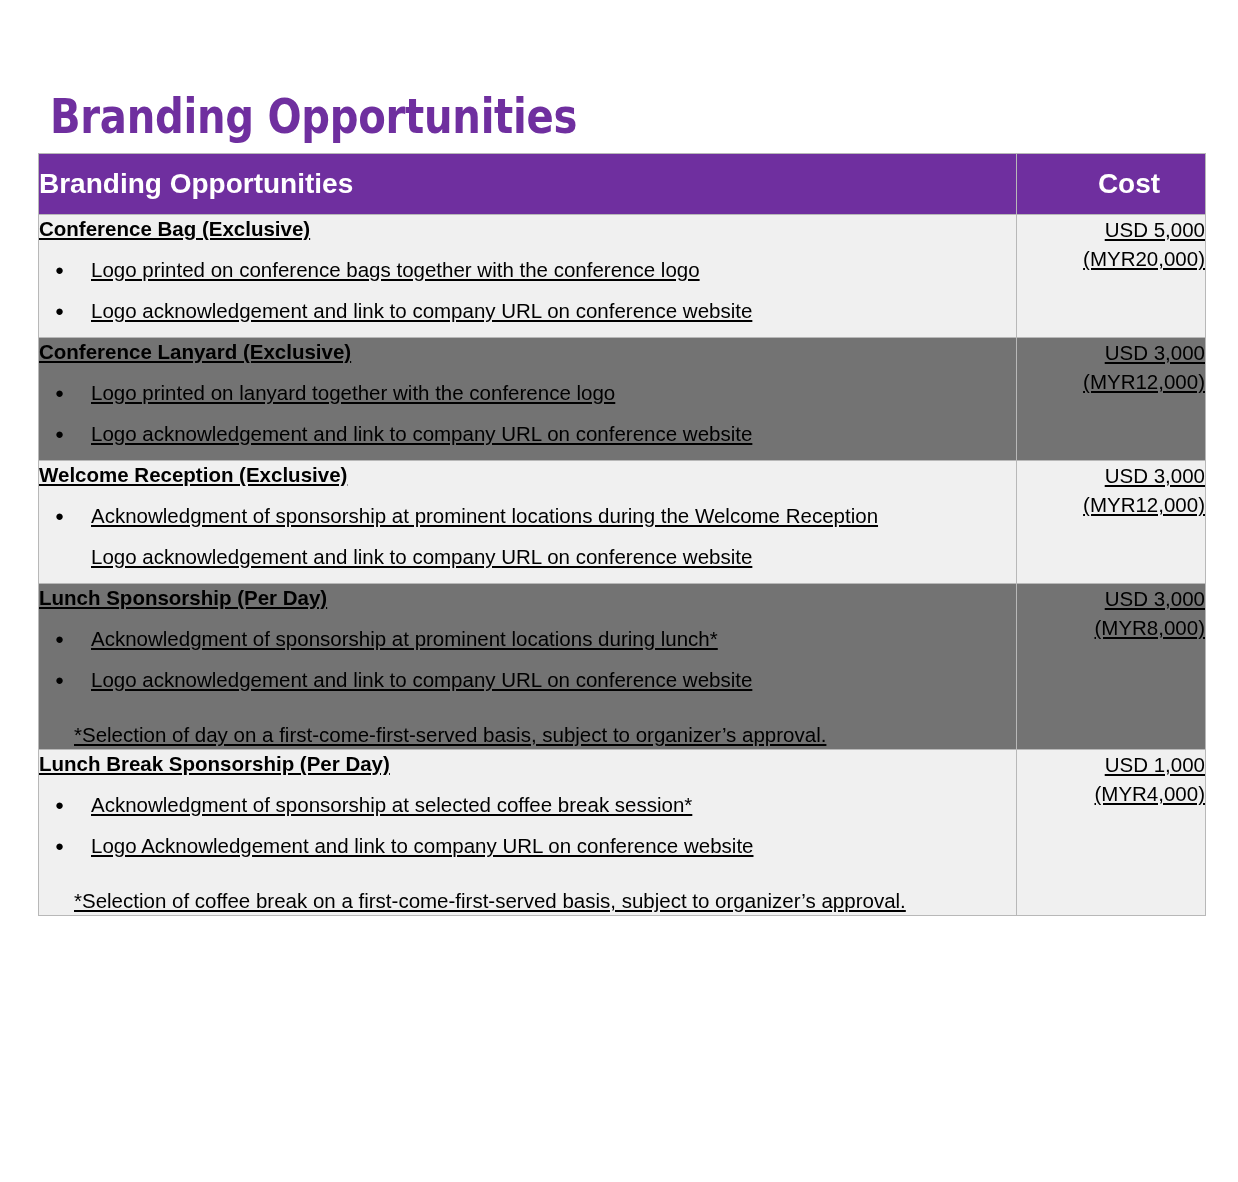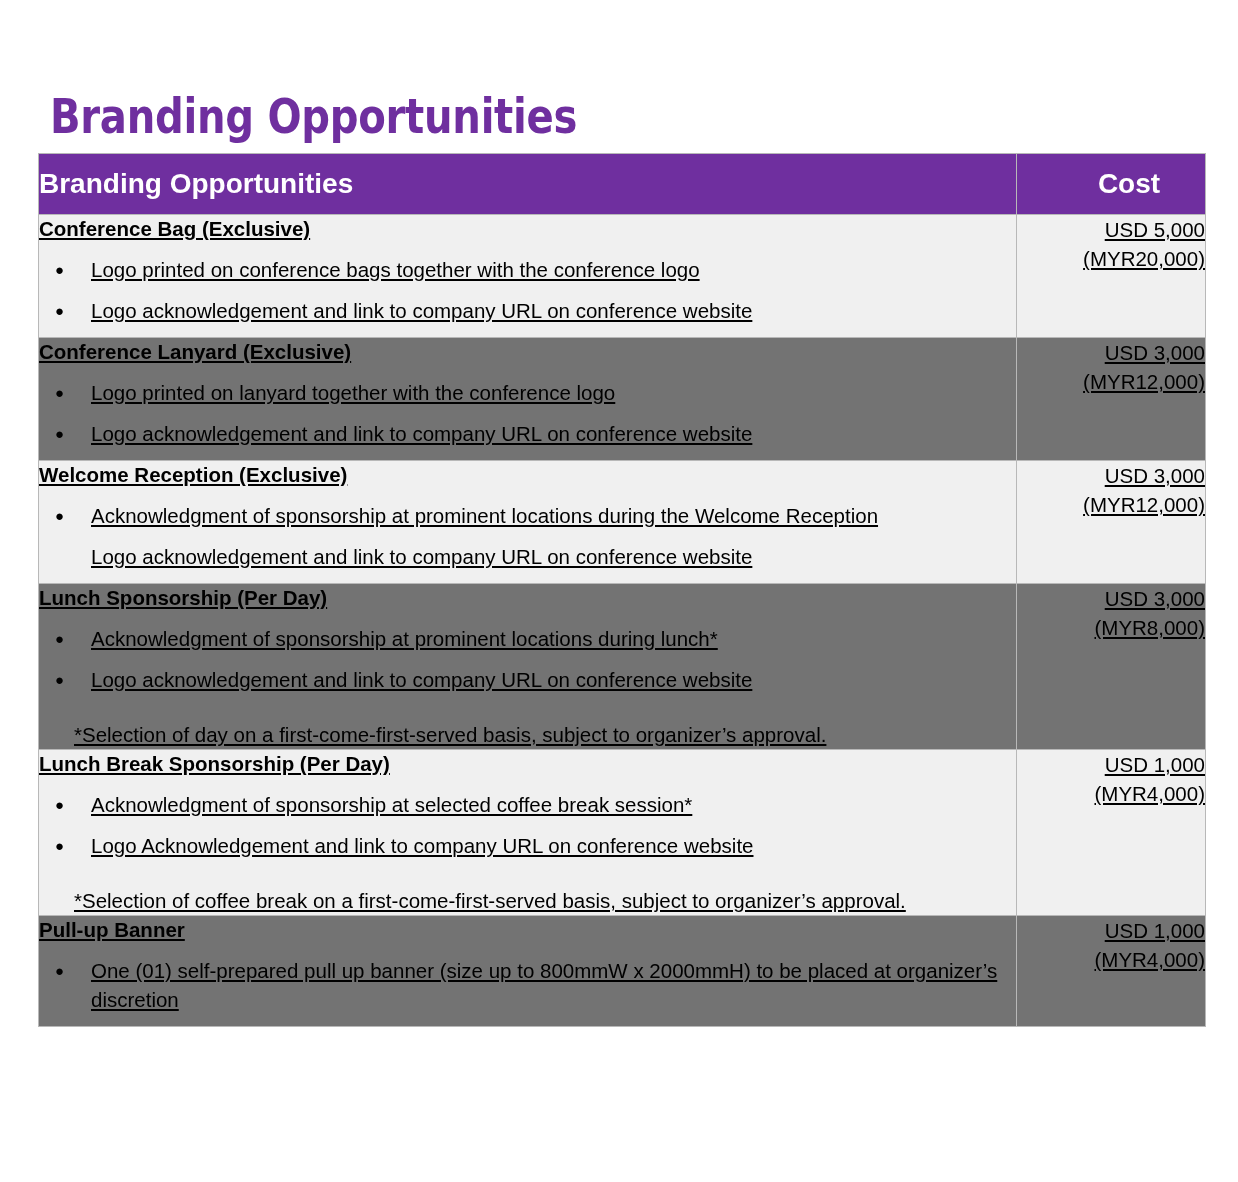--- a/index.html
+++ b/index.html
@@ -212,29 +212,17 @@
                 <li class="bulleted">Acknowledgment of sponsorship at selected coffee break session*</li>
                 <li class="bulleted">Logo Acknowledgement and link to company URL on conference website</li>
               </ul>
               <div class="note">*Selection of coffee break on a first-come-first-served basis, subject to organizer’s approval.</div>
             </td>
             <td class="cost">
               <div>USD 1,000</div>
               <div>(MYR4,000)</div>
             </td>
           </tr>
-          <tr class="plain">
-            <td class="desc">
-              <div class="item-title">Pull-up Banner</div>
-              <ul class="bullets">
-                <li class="bulleted">One (01) self-prepared pull up banner (size up to 800mmW x 2000mmH) to be placed at organizer’s discretion</li>
-              </ul>
-            </td>
-            <td class="cost">
-              <div>USD 1,000</div>
-              <div>(MYR4,000)</div>
-            </td>
-          </tr>
         </tbody>
     </table>
   </div>
 
 </div>
 
 </body></html>

